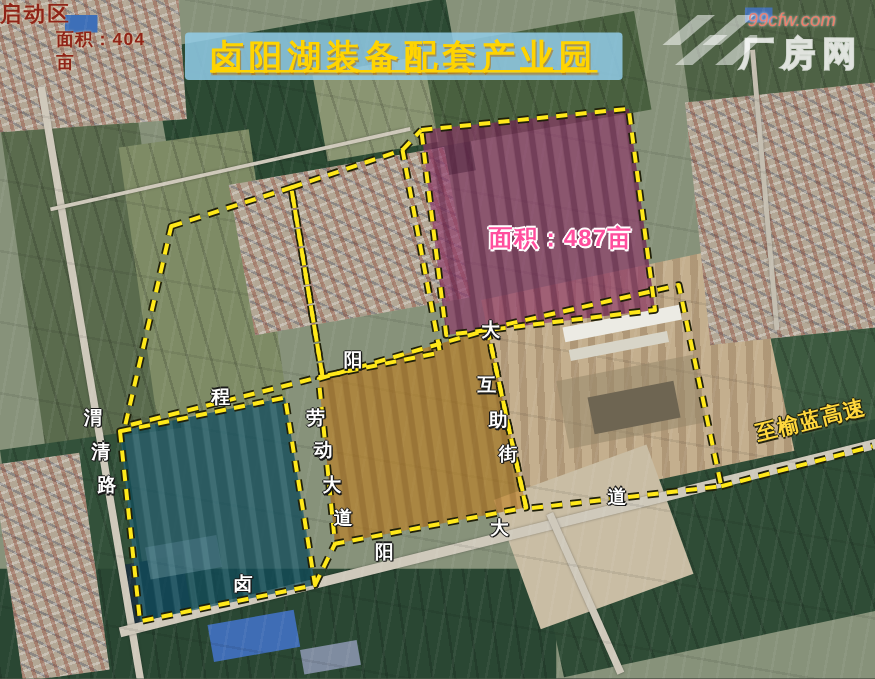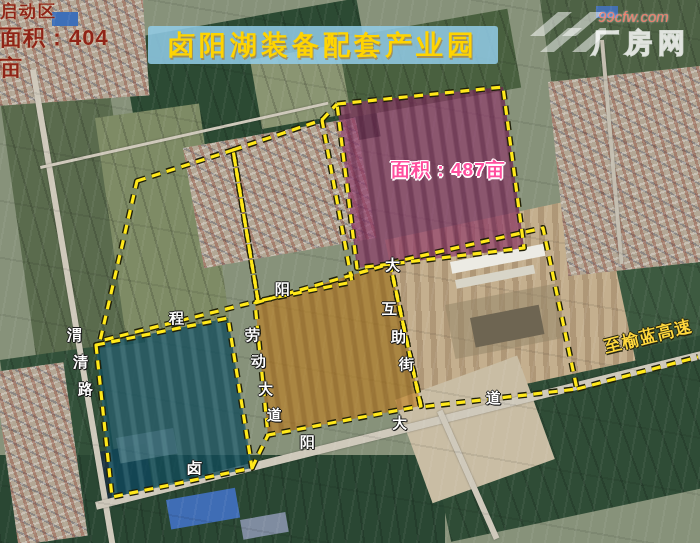--- a/index.html
+++ b/index.html
@@ -16,34 +16,34 @@
   .road{position:absolute;background:#cfc9bb;box-shadow:0 0 2px rgba(0,0,0,.35);transform-origin:top left;z-index:1;}
   .rows{position:absolute;inset:0;z-index:1;pointer-events:none;
     background-image:
       repeating-linear-gradient(100deg,rgba(255,255,255,.05) 0 2px,transparent 2px 14px),
       repeating-linear-gradient(10deg,rgba(0,0,0,.07) 0 2px,transparent 2px 56px);}
   svg.overlay{position:absolute;inset:0;z-index:2;}
   .lbls{position:absolute;inset:0;z-index:3;pointer-events:none;}
   .rc{position:absolute;color:#fff;font-weight:bold;font-size:15px;line-height:1;
       text-shadow:-1px 0 0 #1a1a1a,1px 0 0 #1a1a1a,0 -1px 0 #1a1a1a,0 1px 0 #1a1a1a,1px 1px 0 #1a1a1a;}
   .area-lbl{position:absolute;font-weight:bold;font-size:19px;letter-spacing:1px;line-height:1.1;
-      text-shadow:-1.5px 0 0 #fff,1.5px 0 0 #fff,0 -1.5px 0 #fff,0 1.5px 0 #fff,1px 1px 0 #fff,-1px -1px 0 #fff;}
+      text-shadow:-1.5px 0 0 #fff,1.5px 0 0 #fff,0 -1.5px 0 #fff,0 1.5px 0 #fff,1px 1px 0 #fff,-1px -1px 0 #fff;margin-top:22px;}
   .lbl-north{left:391px;top:160px;color:#ff4f9e;}
   .lbl-west{left:142px;top:381px;color:#2277dd;}
   .lbl-startup{left:278px;top:343px;width:120px;text-align:left;color:#8f2417;font-weight:bold;
       text-shadow:0 0 2px rgba(255,225,185,.8);}
   .lbl-startup .zone{font-size:17px;letter-spacing:2px;}
-  .lbl-startup .area{font-size:22px;letter-spacing:1px;}
+  .lbl-startup .area{font-size:14px;letter-spacing:1px;padding-left:45px;}
   .expwy{position:absolute;left:602px;top:336px;transform:rotate(-14deg);transform-origin:left top;
       color:#ffd83d;font-weight:bold;font-size:17px;letter-spacing:1px;
       text-shadow:-1px 0 0 #242410,1px 0 0 #242410,0 -1px 0 #242410,0 1.5px 0 #242410;}
   .banner{position:absolute;left:148px;top:26px;width:350px;height:38px;z-index:4;
       background:rgba(146,205,233,.85);border-radius:3px;display:flex;align-items:center;justify-content:center;}
   .banner span{color:#ffd400;font-size:27px;font-weight:bold;letter-spacing:4px;white-space:nowrap;
-      text-shadow:1px 2px 0 rgba(180,110,0,.55);}
+      text-shadow:1px 2px 0 rgba(180,110,0,.55);text-decoration:underline;}
   .wm{position:absolute;left:528px;top:2px;width:172px;height:62px;z-index:5;}
   .wm svg{position:absolute;left:0;top:4px;}
   .wm .site{position:absolute;left:70px;top:6px;font-size:15px;font-weight:normal;font-style:italic;
       color:rgba(250,120,100,.85);text-shadow:0 0 2px rgba(255,255,255,.85);}
   .wm .brand{position:absolute;left:64px;top:23px;font-size:27px;font-weight:bold;letter-spacing:6px;
       color:rgba(255,255,255,.30);text-align:center;-webkit-text-stroke:1.5px rgba(255,255,255,.75);}
 </style>
 </head>
 <body>
 

